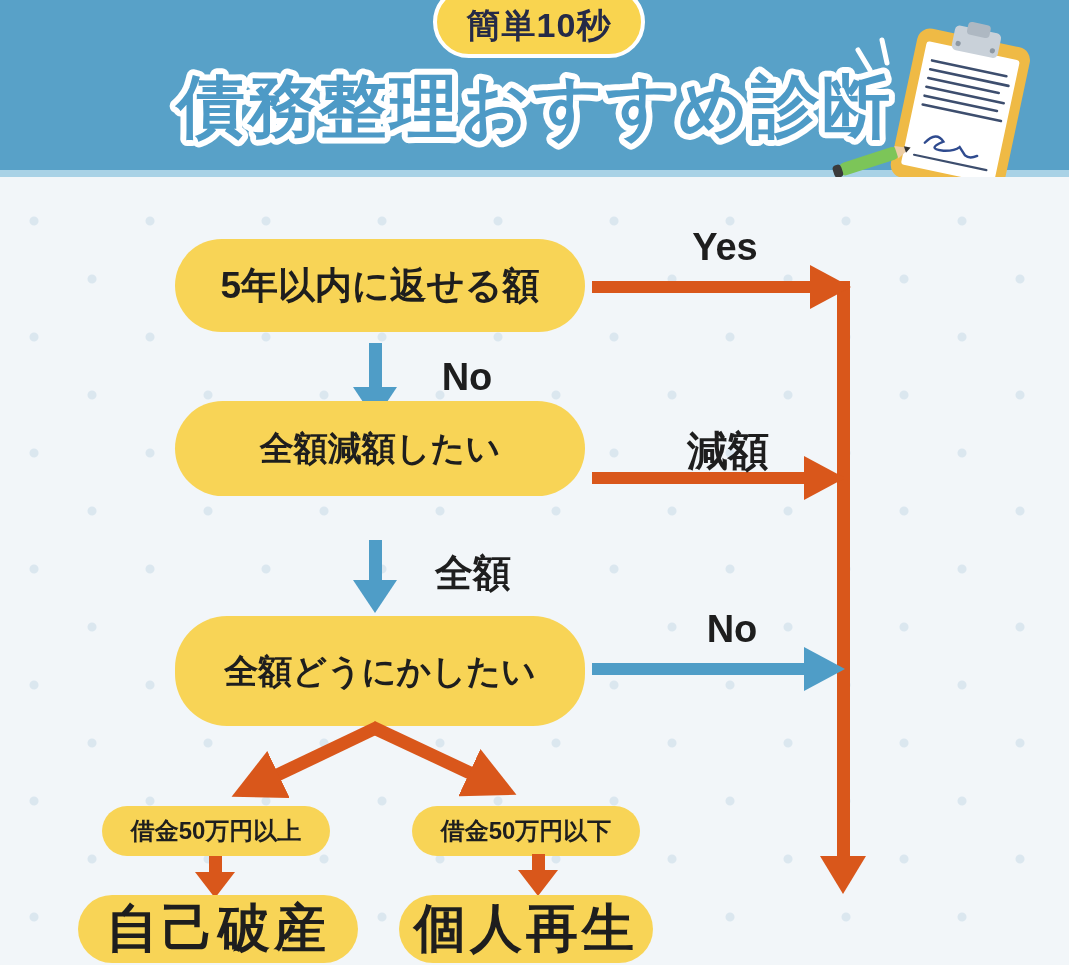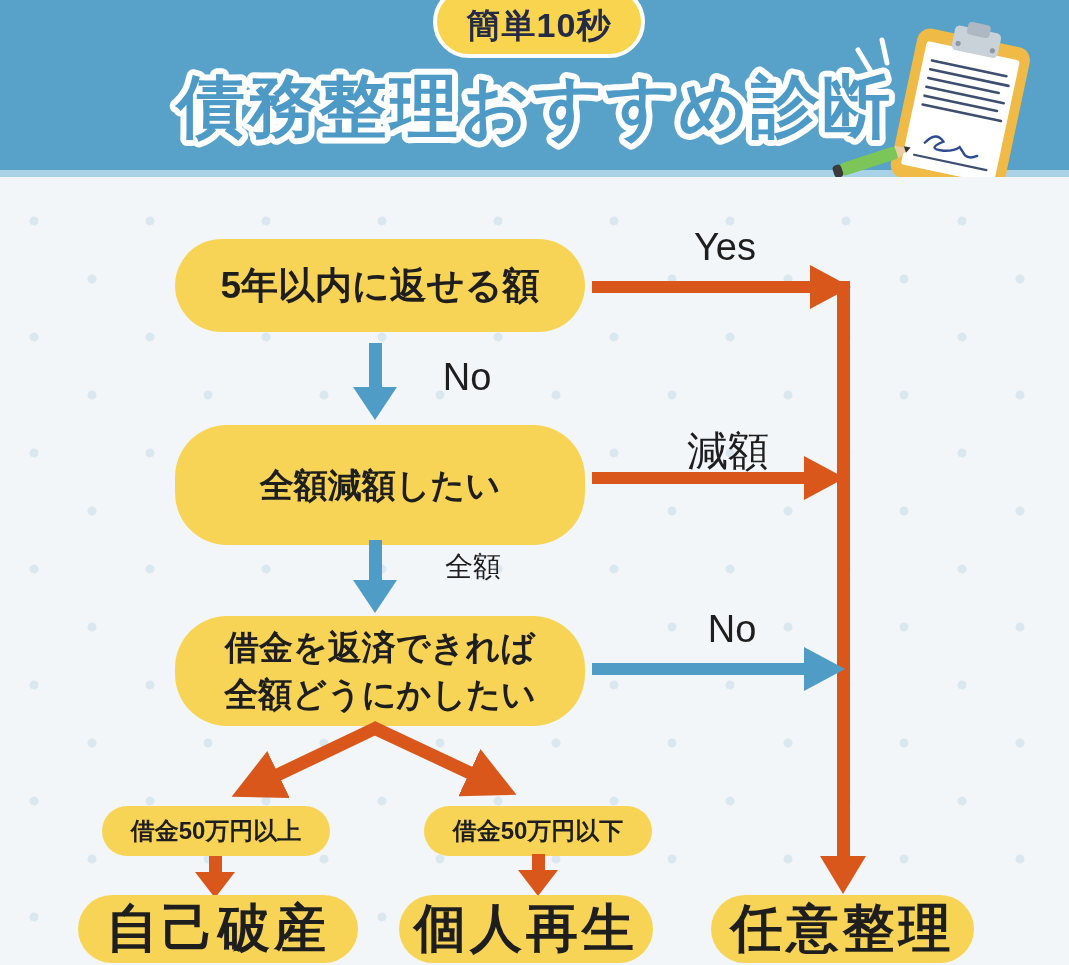--- a/index.html
+++ b/index.html
@@ -34,36 +34,36 @@
       radial-gradient(circle at 8px 8px, var(--dot) 4px, transparent 5px);
     background-size:116px 116px,116px 116px;
     background-position:26px 36px,84px 94px;
     background-color:var(--body-bg);}
 
   
   .node{position:absolute;background:var(--box-yellow);display:flex;flex-direction:column;
         align-items:center;justify-content:center;color:var(--ink);font-weight:800;text-align:right;}
   .node-big{left:175px;width:410px;border-radius:52px;}
   #node1{top:239px;height:93px;font-size:37px;}
-  #node2{top:425px;height:120px;font-size:34px;line-height:1.38;}
+  #node2{top:401px;height:95px;font-size:34px;line-height:1.38;}
   #node3{top:616px;height:110px;font-size:34px;line-height:1.38;}
   .cond{height:50px;border-radius:26px;font-size:24px;top:806px;}
   #condL{left:102px;width:228px;}
-  #condR{left:424px;width:228px;}
+  #condR{left:412px;width:228px;}
   .result{top:895px;height:68px;border-radius:34px;font-size:52px;font-weight:900;letter-spacing:4px;}
   #resultL{left:78px;width:280px;}
   #resultC{left:399px;width:254px;}
   #resultR{left:711px;width:263px;}
 
   
-  .lbl{position:absolute;color:var(--ink);font-weight:400;text-align:center;}
+  .lbl{position:absolute;color:var(--ink);font-weight:700;text-align:center;}
   #lblYes{left:665px;top:226px;width:120px;font-size:38px;}
   #lblNo1{left:422px;top:356px;width:90px;font-size:38px;}
   #lblGengaku{left:668px;top:424px;width:120px;font-size:41px;}
-  #lblZengaku{left:418px;top:548px;width:110px;font-size:28px;}
+  #lblZengaku{left:418px;top:548px;width:110px;font-size:38px;}
   #lblNo3{left:672px;top:608px;width:120px;font-size:38px;}
 
   
   .bar{position:absolute;background:var(--orange);}
   .bar.blue{background:var(--arrow-blue);}
   .head-right{position:absolute;width:0;height:0;border-top:22px solid transparent;
               border-bottom:22px solid transparent;border-left:41px solid var(--orange);}
   .head-right.blue{border-left-color:var(--arrow-blue);}
   .head-down{position:absolute;width:0;height:0;border-left:22px solid transparent;
              border-right:22px solid transparent;border-top:33px solid var(--orange);}
@@ -170,21 +170,20 @@
     <span>全額減額したい</span>
   </div>
   <div class="bar" id="genBar"></div>
   <div class="head-right" id="genHead"></div>
   <div class="lbl" id="lblGengaku">減額</div>
   <div class="bar blue" id="zenBar"></div>
   <div class="head-down blue" id="zenHead"></div>
   <div class="lbl" id="lblZengaku">全額</div>
 
   <div class="node node-big" id="node3">
-    <span>借金を返済できれば</span>
     <span>全額どうにかしたい</span>
   </div>
   <div class="bar blue" id="no3Bar"></div>
   <div class="head-right blue" id="no3Head"></div>
   <div class="lbl" id="lblNo3">No</div>
 
   <svg id="vArrows" viewBox="130 715 530 100">
     <defs>
       <marker id="ah" markerWidth="4" markerHeight="4" refX="2.6" refY="2" orient="auto">
         <path d="M0,0 L4,2 L0,4 z" fill="#D9571B"></path>
@@ -205,17 +204,14 @@
   <div class="head-down" id="dropLHead"></div>
   <div class="bar" id="dropRBar"></div>
   <div class="head-down" id="dropRHead"></div>
 
   <div class="node result" id="resultL">
     <span>自己破産</span>
   </div>
   <div class="node result" id="resultC">
     <span>個人再生</span>
   </div>
-  <div class="node result" id="resultR">
-    <span>任意整理</span>
-  </div>
 
 </div>
 
 </body></html>

